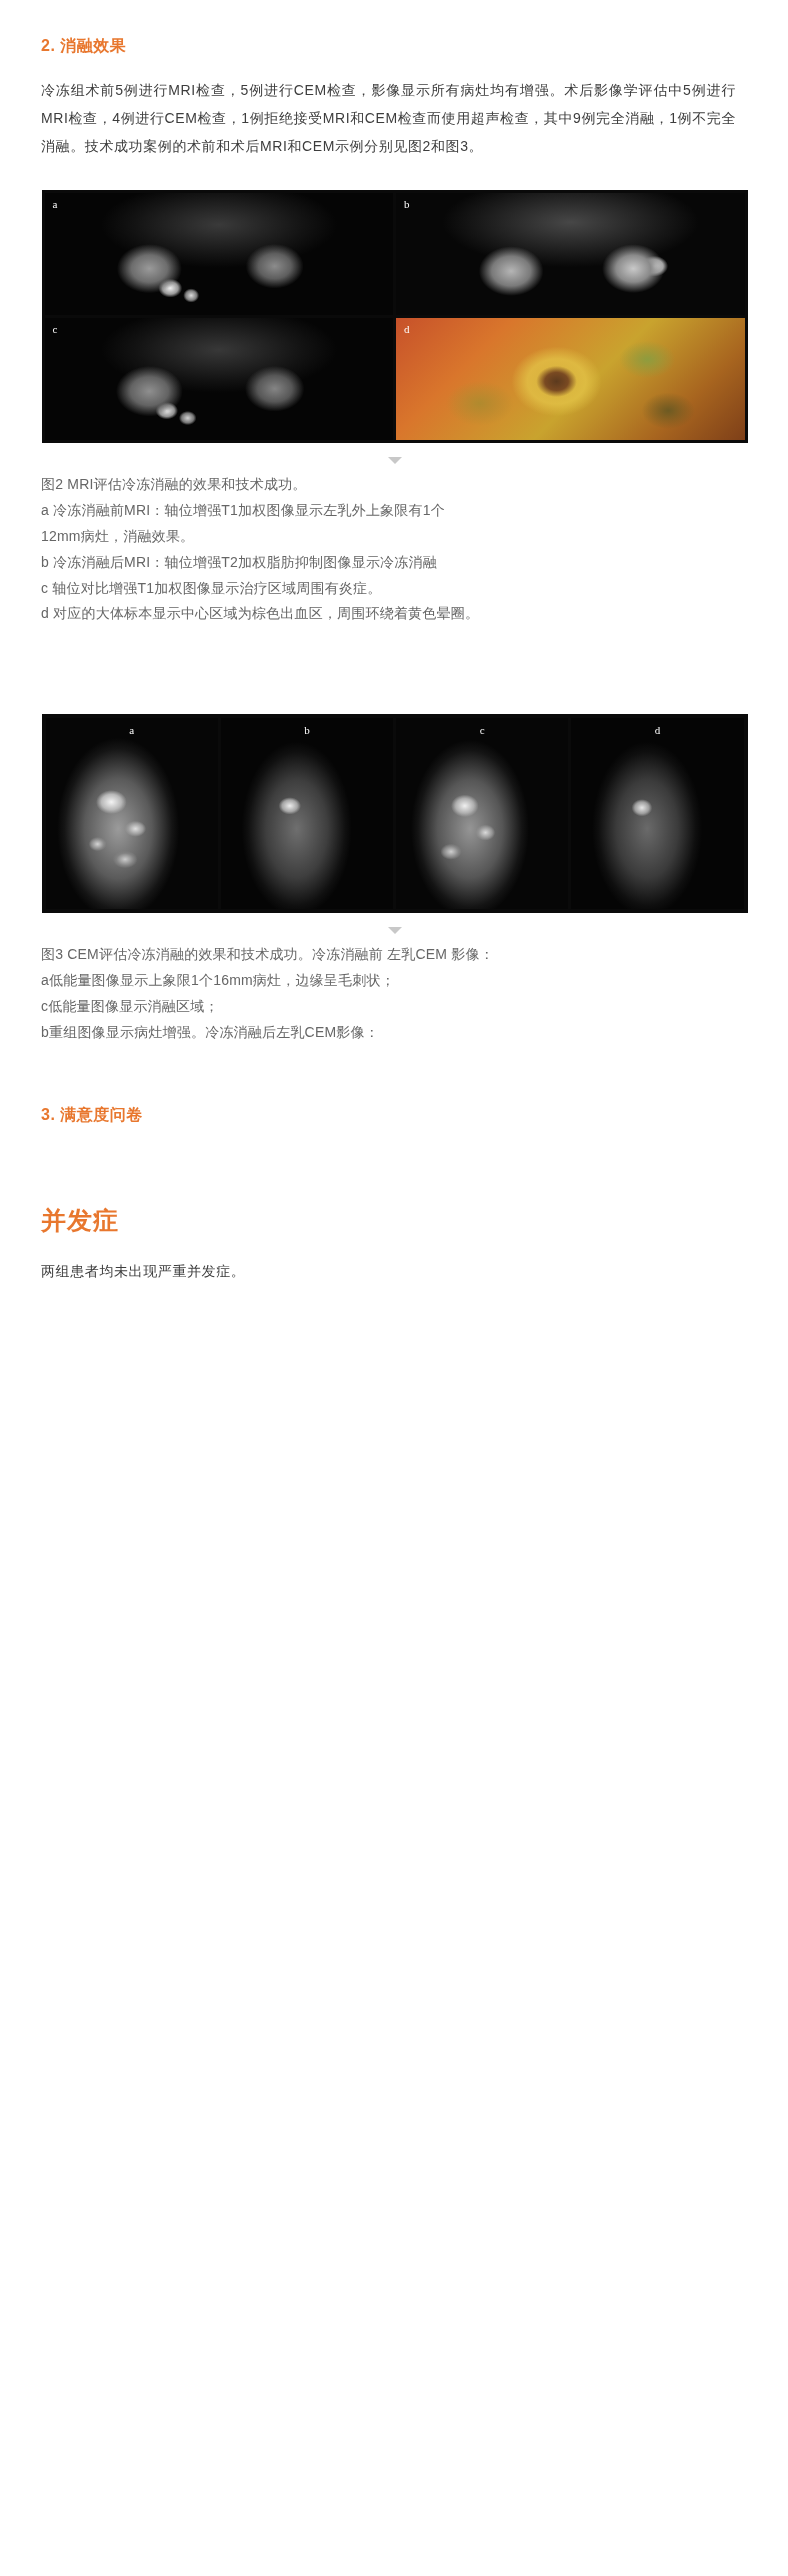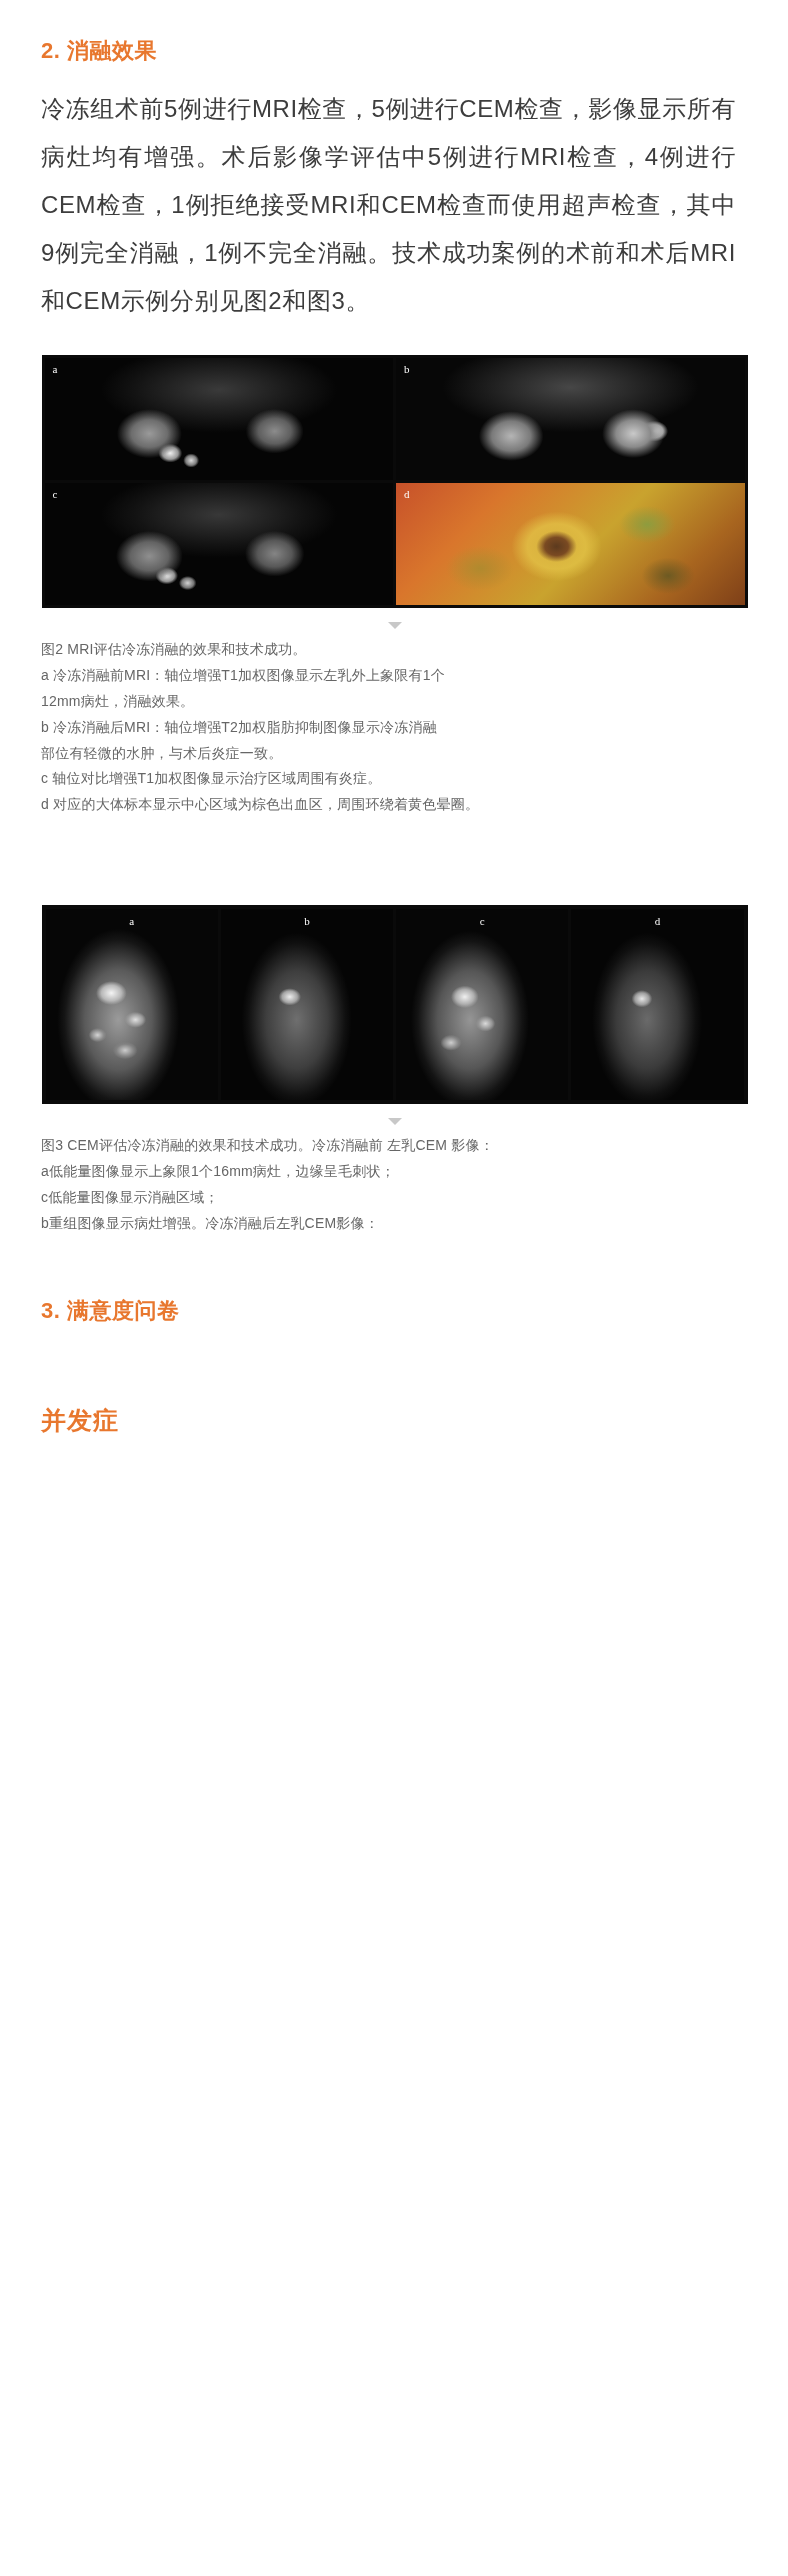--- a/index.html
+++ b/index.html
@@ -18,33 +18,33 @@
   .page {
     width: 789px;
     margin: 0 auto;
     padding: 0 41px;
     position: relative;
   }
   .spacer-top { height: 34px; }
 
   h2.section-heading {
     color: #e8772e;
-    font-size: 22px;
+    font-size: 16px;
     font-weight: bold;
     margin: 0 0 18px 0;
     letter-spacing: 0.5px;
     line-height: 1.5;
   }
   h2.section-heading.serif {
     font-family: Liberation Sans, sans-serif;
     font-size: 25px;
     letter-spacing: 1px;
   }
   p.body-text {
-    font-size: 24px;
+    font-size: 14px;
     line-height: 2.0;
     color: #3d3d3d;
     margin: 0 12px 10px 0;
     text-align: justify;
     letter-spacing: 0.6px;
   }
 
   
   .figure-block { margin: 30px 0 0 0; }
 
@@ -210,21 +210,20 @@
       </div>
     </div>
 
     <div class="fig-caption-arrow"></div>
 
     <div class="fig-caption">
       <span class="cap-line">图2 MRI评估冷冻消融的效果和技术成功。</span>
       <span class="cap-line">a 冷冻消融前MRI：轴位增强T1加权图像显示左乳外上象限有1个</span>
       <span class="cap-line">12mm病灶，消融效果。</span>
       <span class="cap-line">b 冷冻消融后MRI：轴位增强T2加权脂肪抑制图像显示冷冻消融</span>
-      <span class="cap-line">部位有轻微的水肿，与术后炎症一致。</span>
       <span class="cap-line">c 轴位对比增强T1加权图像显示治疗区域周围有炎症。</span>
       <span class="cap-line">d 对应的大体标本显示中心区域为棕色出血区，周围环绕着黄色晕圈。</span>
     </div>
   </div>
 
   <div class="section-gap-lg"></div>
 
   <div class="figure-block">
     <div class="fig3-grid">
       <div class="cem-cell cem-a">
@@ -253,15 +252,16 @@
 
   <div class="section-gap-lg"></div>
 
   <h2 class="section-heading">3. 满意度问卷</h2>
 
 
   <div class="section-gap-lg"></div>
 
   <h2 class="section-heading serif">并发症</h2>
 
+  <p class="body-text">两组患者均未出现严重并发症。</p>
 
 </div>
 
 
 </body></html>

